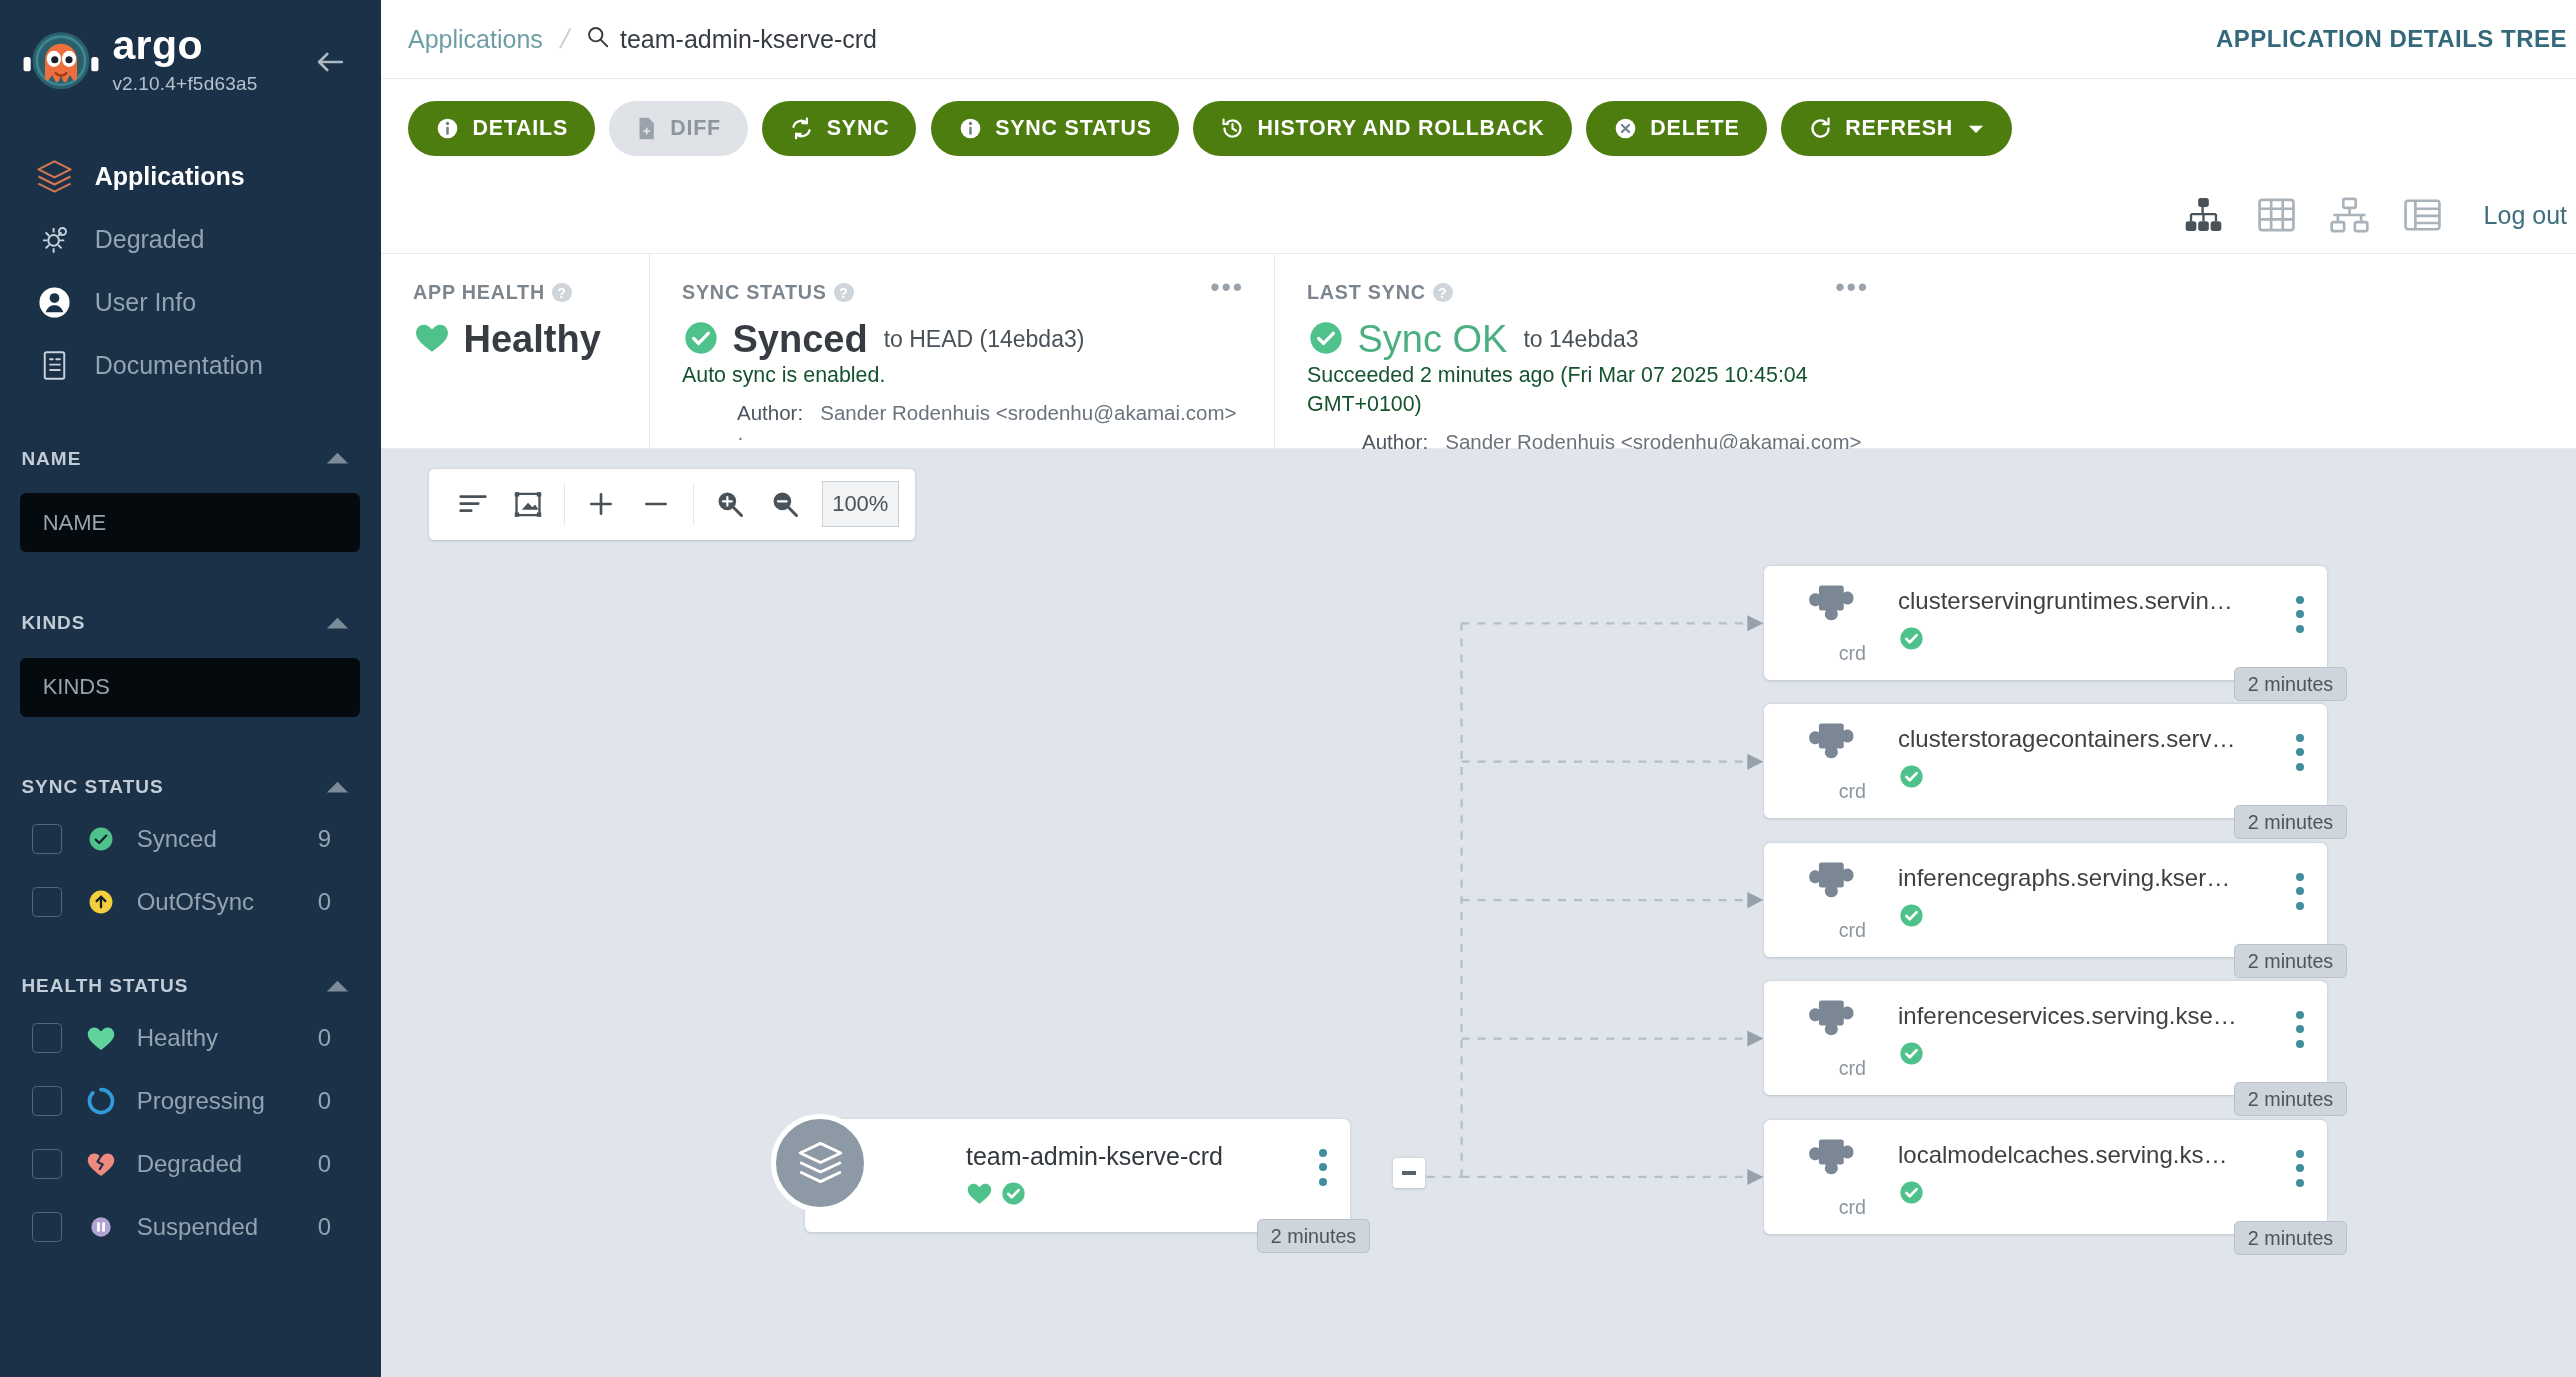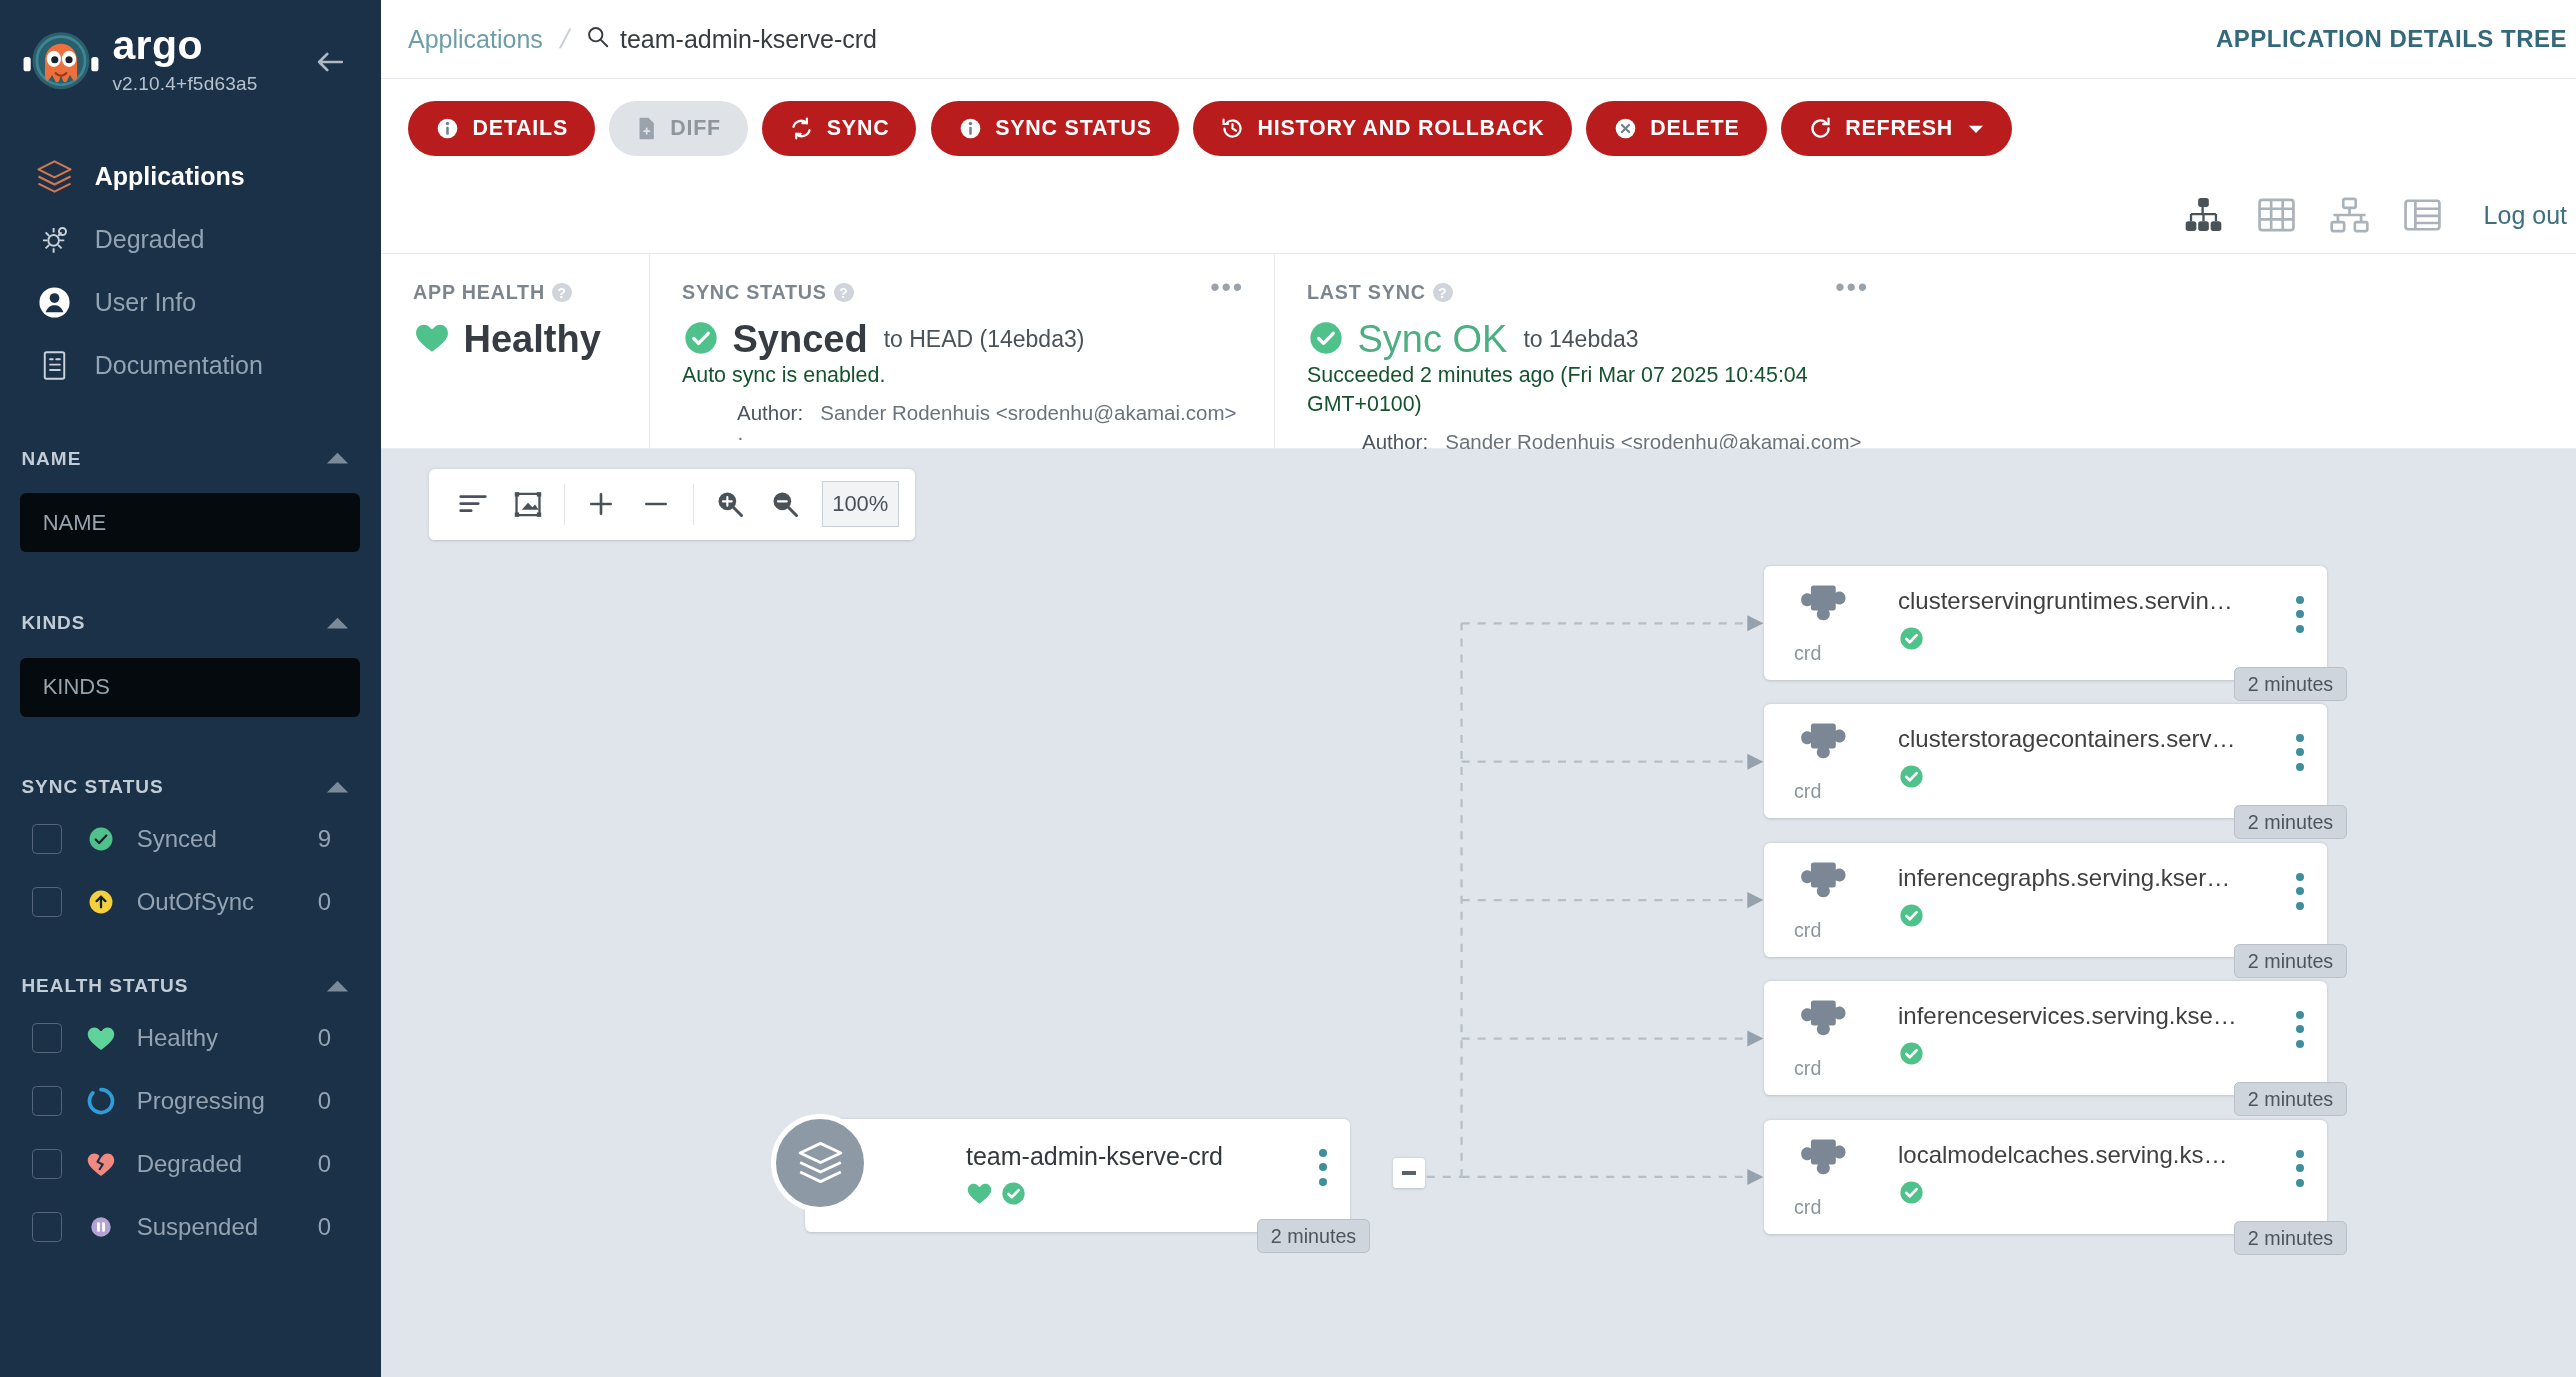--- a/index.html
+++ b/index.html
@@ -80,21 +80,21 @@
   .crumb-cur { display: flex; align-items: center; font-size: 25px; color: #363c42; }
   .crumb-cur svg { margin-right: 10.7px; }
   .adt-title {
     margin-left: auto; margin-right: 0;
     font-size: 24px; font-weight: 700; letter-spacing: 0.5px;
     color: #33697a; padding-right: 9px; cursor: pointer;
   }
 
   .toolbar { height: 98px; display: flex; align-items: center; padding-left: 27px; gap: 14.3px; }
   .pill {
-    height: 55px; border-radius: 28px; background: #b91c1c;
+    height: 55px; border-radius: 28px; background: #4d7c0f;
     display: inline-flex; align-items: center;
     padding: 0 27px; color: #fff;
     font-size: 21.4px; font-weight: 700; letter-spacing: 0.8px;
     cursor: pointer; white-space: nowrap;
   }
   .pill.light { background: #dfe3e8; color: #8d959d; }
   .pill .pico { margin-right: 12.5px; display: flex; align-items: center; }
   .pill .caret { margin-left: 14.3px; }
 
   .viewbar {
@@ -138,21 +138,21 @@
     width: 77px; height: 46px; border: 0.9px solid #c8cfd6; background: #f1f3f5;
     display: flex; align-items: center; justify-content: center;
     font-size: 22px; color: #4a5259; margin-left: 9px; cursor: text;
   }
 
   .node {
     position: absolute; background: #fff; border-radius: 6.3px;
     box-shadow: 0 0.9px 2.7px rgba(30,40,50,.18);
   }
   .crd-node { width: 563px; height: 114px; }
-  .crd-ico { position: absolute; left: 30px; top: 16px; width: 80px; text-align: left; }
+  .crd-ico { position: absolute; left: 22px; top: 16px; width: 80px; text-align: right; }
   .crd-kind { font-size: 19.7px; color: #8d969f; margin-top: 1.8px; }
   .crd-name {
     position: absolute; left: 134px; top: 21.4px;
     font-size: 24px; color: #404040; white-space: nowrap;
   }
   .crd-status { position: absolute; left: 134px; top: 59px; }
   .kebab {
     position: absolute; right: 23px; top: 30px;
     display: flex; flex-direction: column; gap: 6.3px; cursor: pointer;
   }

